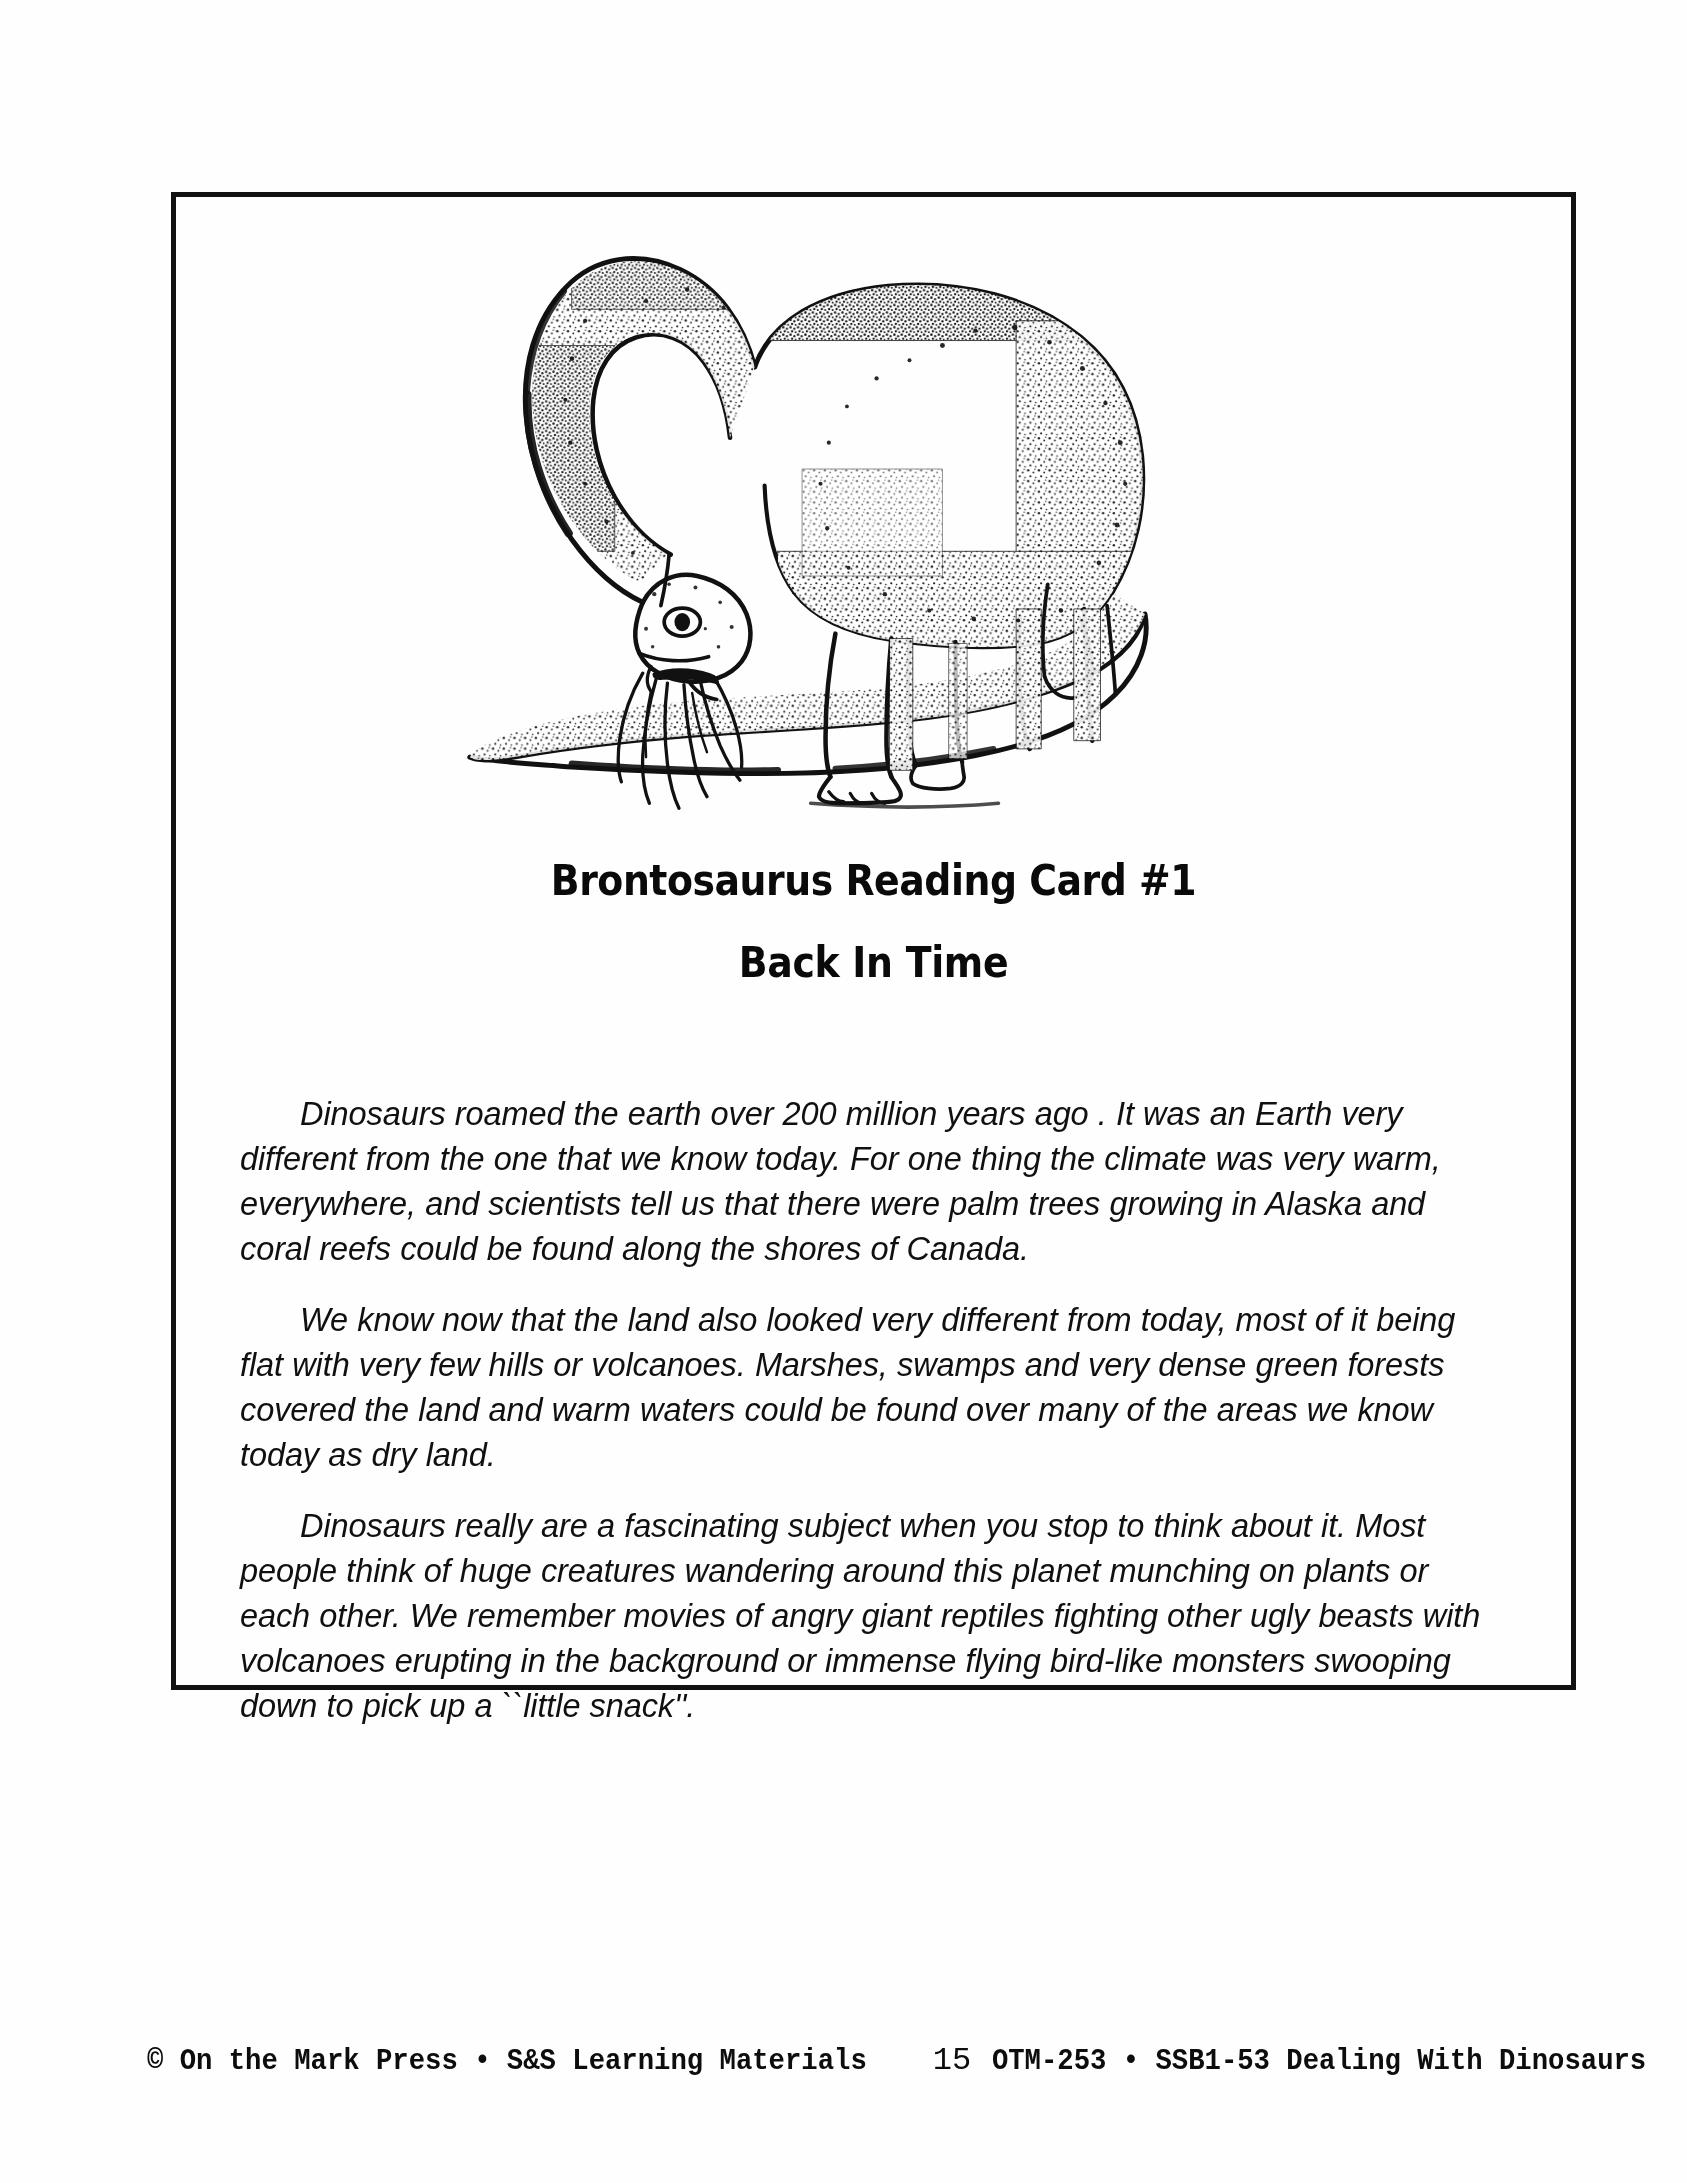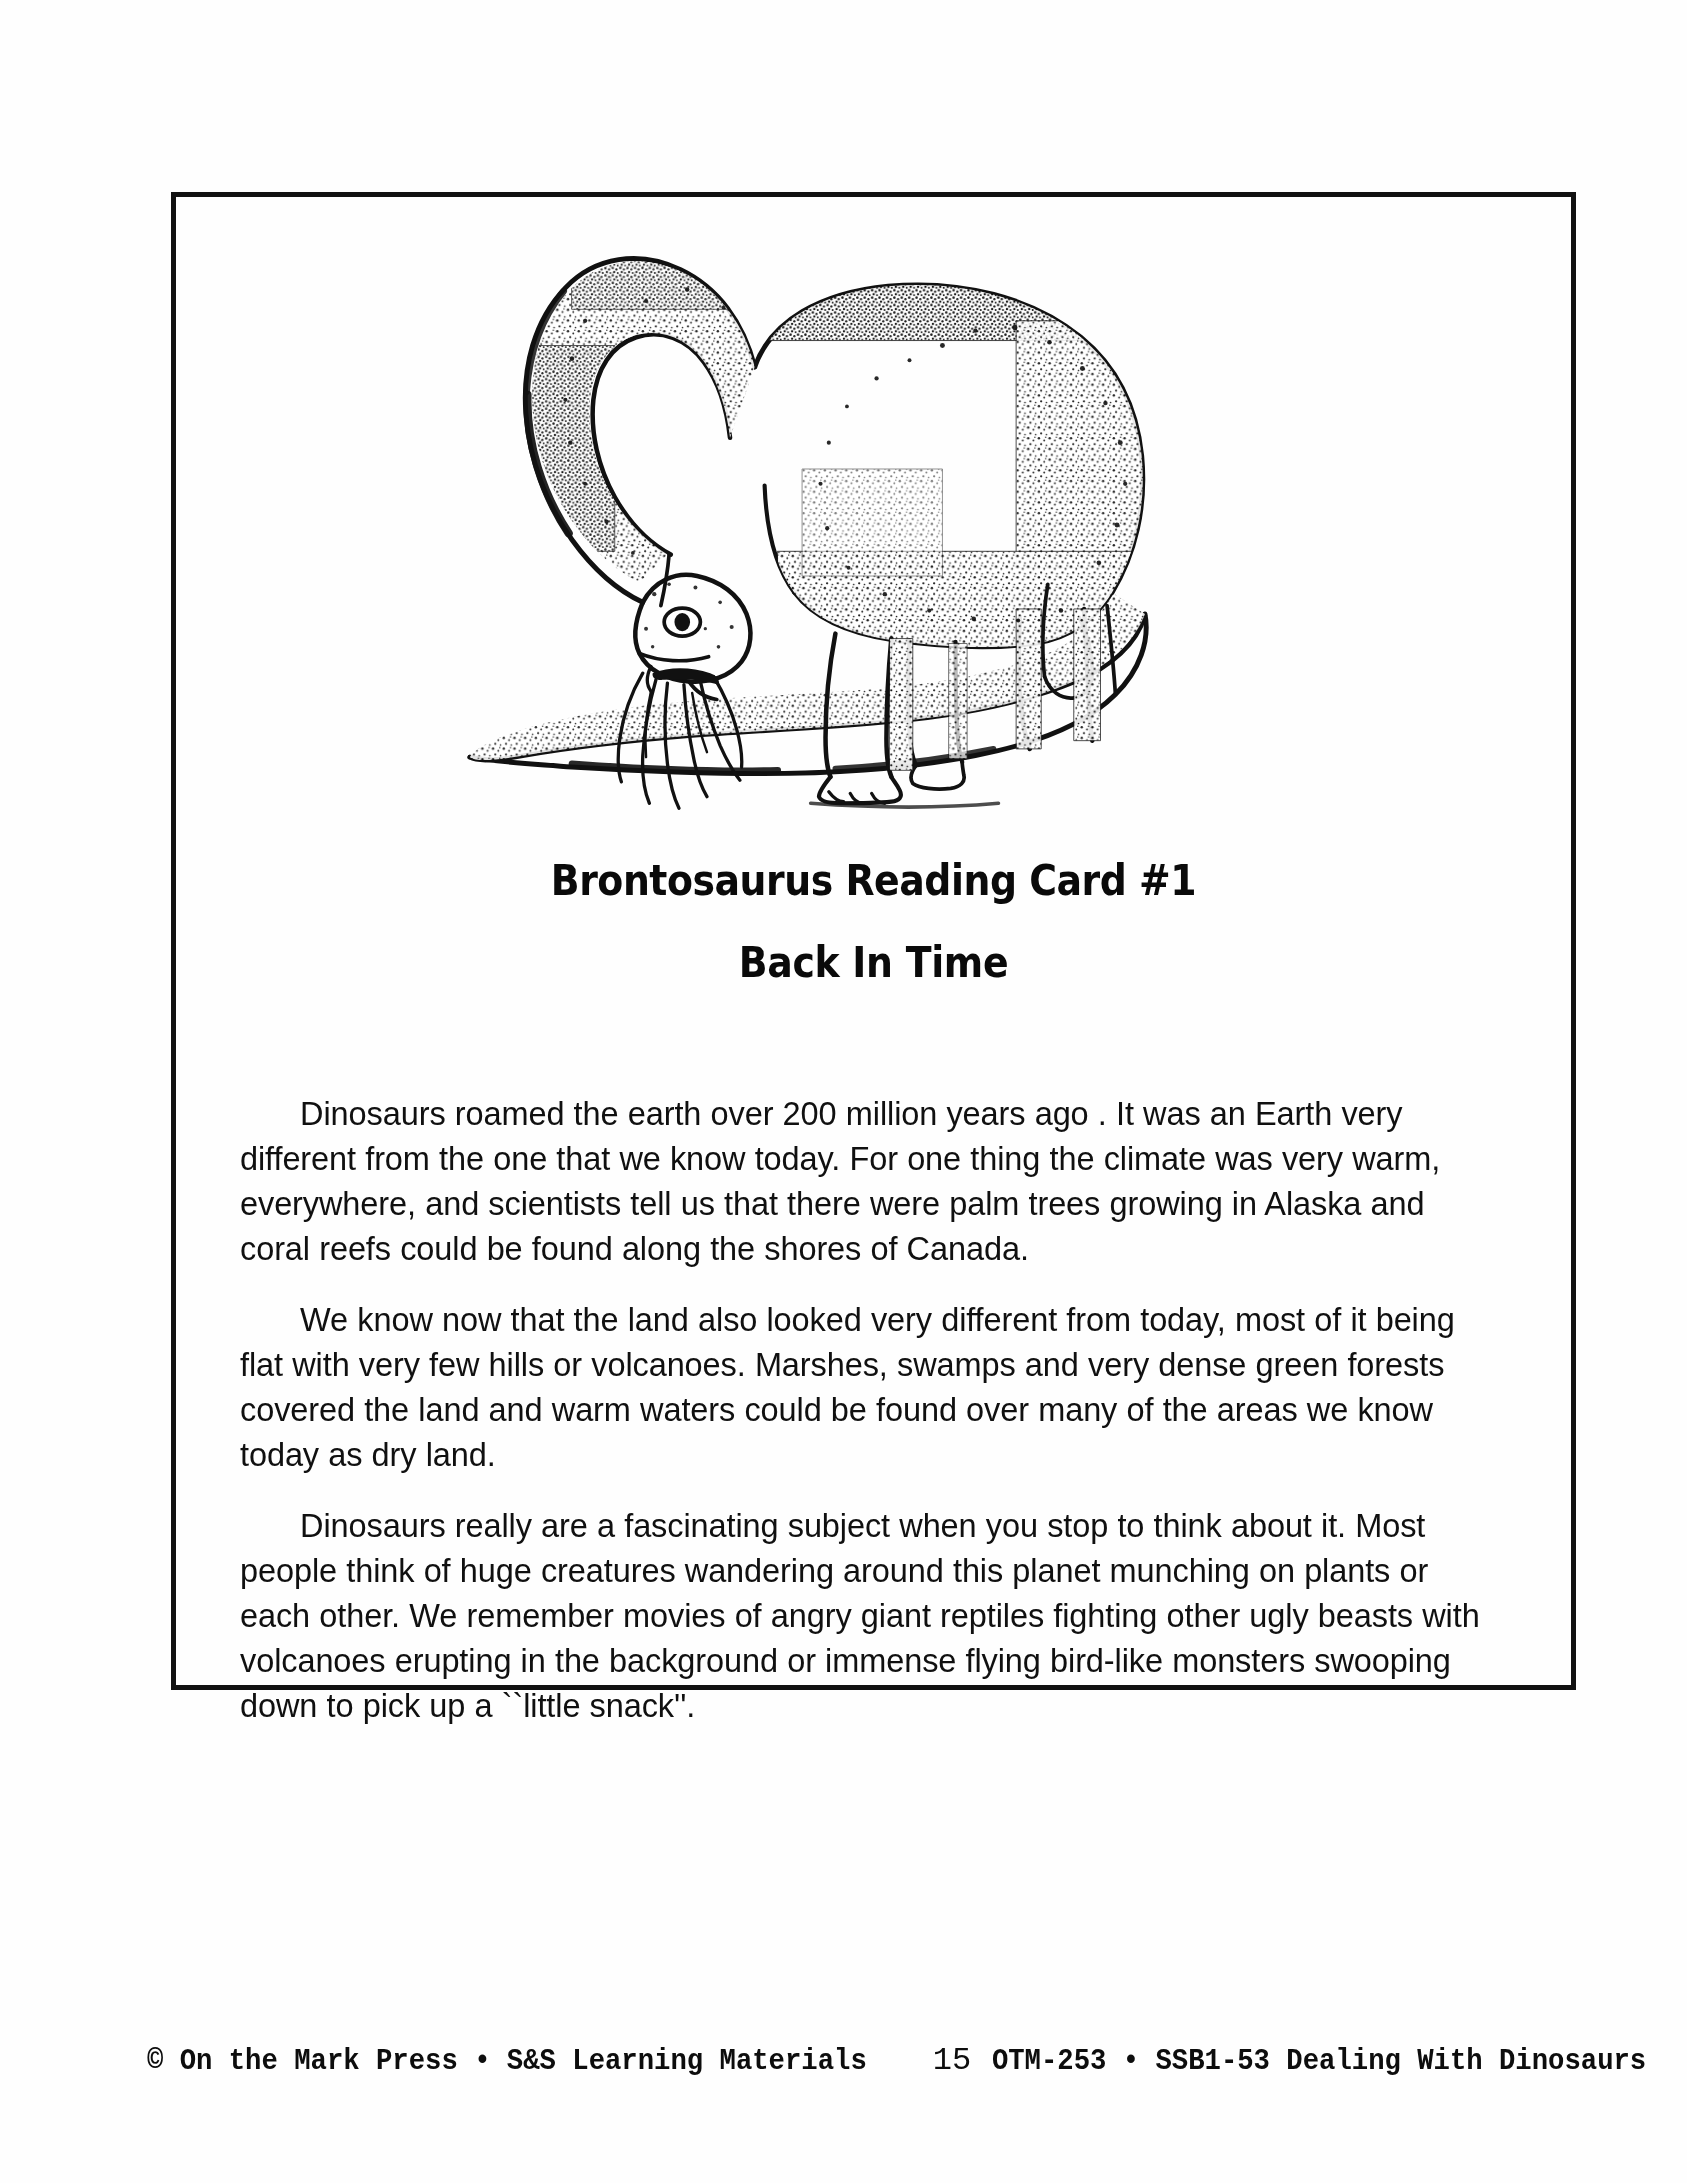--- a/index.html
+++ b/index.html
@@ -71,20 +71,21 @@
     color: #0a0a0a;
     transform: scaleX(0.9);
   }
 
   
   #body-copy {
     position: absolute;
     left: 64px;
     top: 894px;
     width: 1273px;
+    font-style: italic;
   }
   .para {
     font-family: "Liberation Sans", sans-serif;
     font-size: 33px;
     line-height: 45px;
     color: #101010;
     text-indent: 61px;
     margin: 0 0 26px 0;
     letter-spacing: -0.1px;
     word-spacing: 0.3px;

